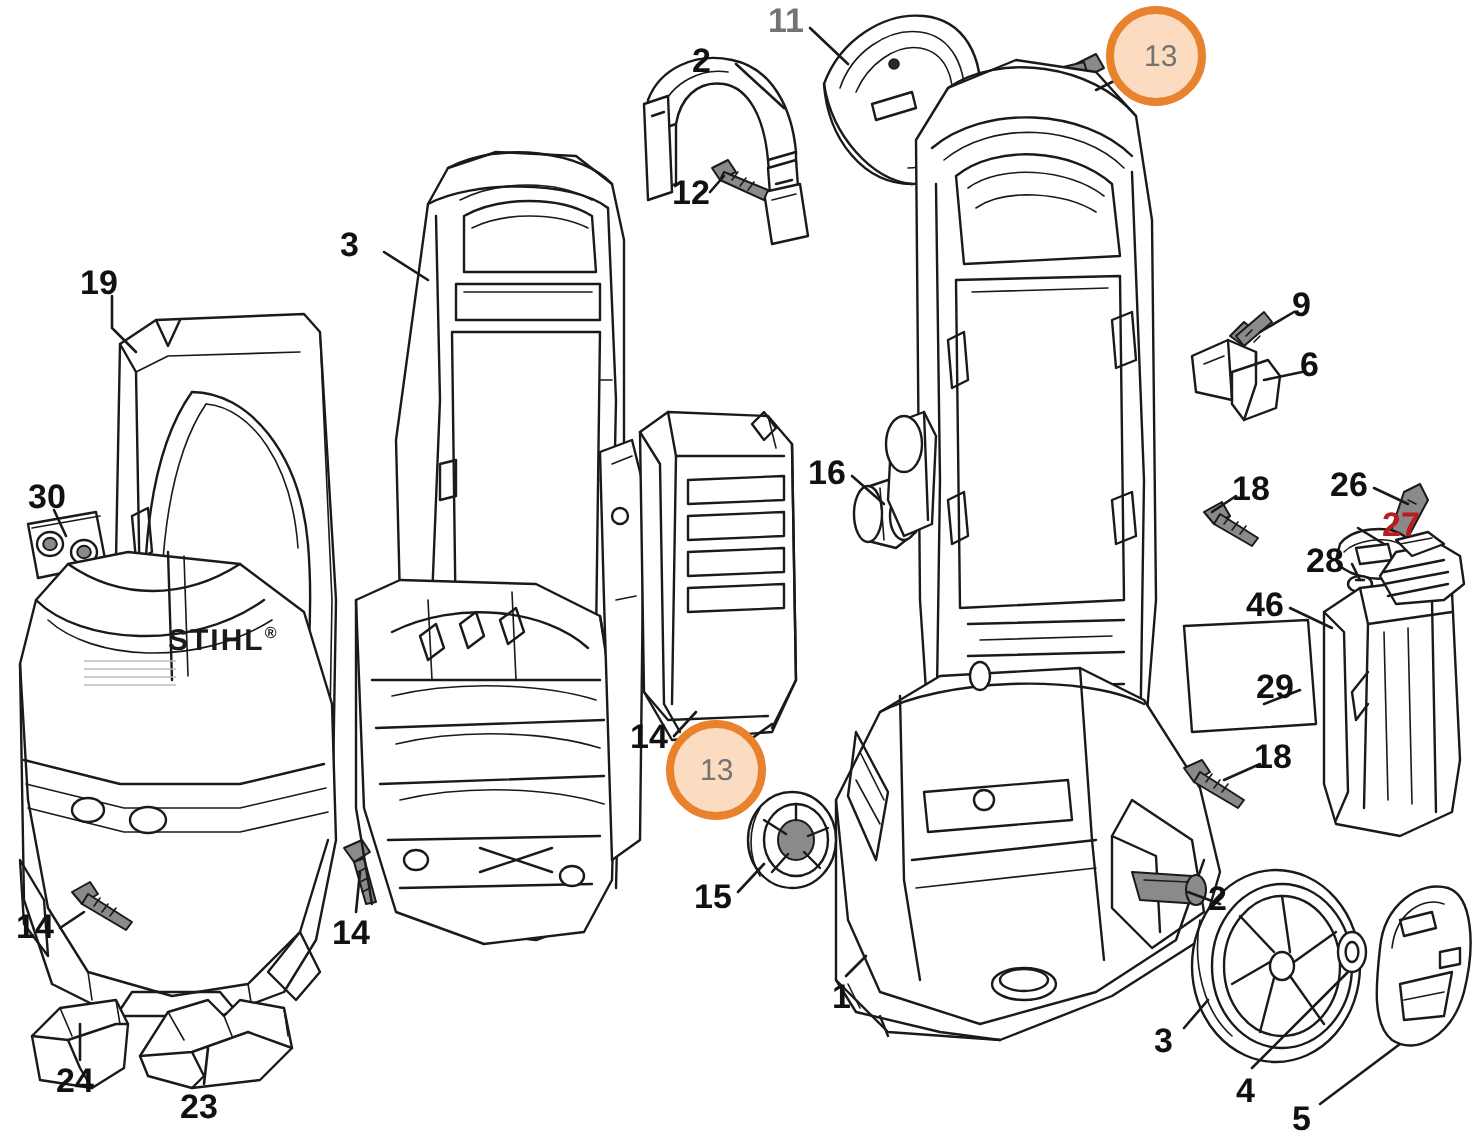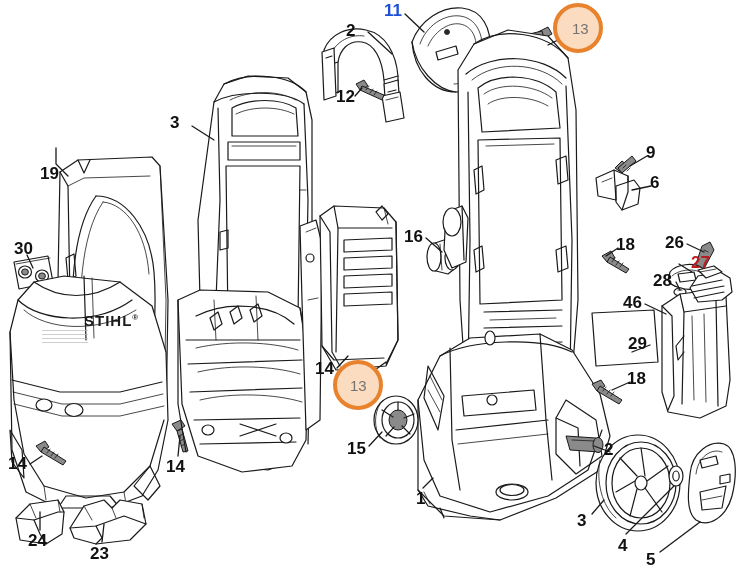--- a/index.html
+++ b/index.html
@@ -462,24 +462,24 @@
 
   <div class="brand" style="left:40px;top:312px;font-size:15px;">
     <span>STIHL</span><span style="font-size:8px;vertical-align:super;">®</span>
   </div>
   <div style="position:absolute;left:42px;top:330px;width:46px;height:16px;
               background:repeating-linear-gradient(180deg,#bdbdbd 0 1px,transparent 1px 4px);
               opacity:.75;"></div>
 
   <div id="callout-layer">
       <div class="callout" style="left: 14px; top: 240px; color: rgb(17, 17, 17);">30</div>
-      <div class="callout" style="left: 40px; top: 133px; color: rgb(17, 17, 17); margin-top: 32px;">19</div>
+      <div class="callout" style="left: 40px; top: 133px; color: rgb(17, 17, 17);">19</div>
       <div class="callout" style="left: 170px; top: 114px; color: rgb(17, 17, 17);">3</div>
       <div class="callout" style="left: 346px; top: 22px; color: rgb(17, 17, 17);">2</div>
-      <div class="callout" style="left: 384px; top: 2px; color: #1d4ed8;">11</div>
+      <div class="callout" style="left: 384px; top: 2px; color: #737373;">11</div>
       <div class="callout" style="left: 336px; top: 88px; color: rgb(17, 17, 17);">12</div>
       <div class="callout" style="left: 404px; top: 228px; color: rgb(17, 17, 17);">16</div>
       <div class="callout" style="left: 646px; top: 144px; color: rgb(17, 17, 17);">9</div>
       <div class="callout" style="left: 650px; top: 174px; color: rgb(17, 17, 17);">6</div>
       <div class="callout" style="left: 665px; top: 234px; color: rgb(17, 17, 17);">26</div>
       <div class="callout" style="left: 691px; top: 254px; color: #b91c1c;">27</div>
       <div class="callout" style="left: 653px; top: 272px; color: rgb(17, 17, 17);">28</div>
       <div class="callout" style="left: 616px; top: 236px; color: rgb(17, 17, 17);">18</div>
       <div class="callout" style="left: 623px; top: 294px; color: rgb(17, 17, 17);">46</div>
       <div class="callout" style="left: 628px; top: 335px; color: rgb(17, 17, 17);">29</div>

